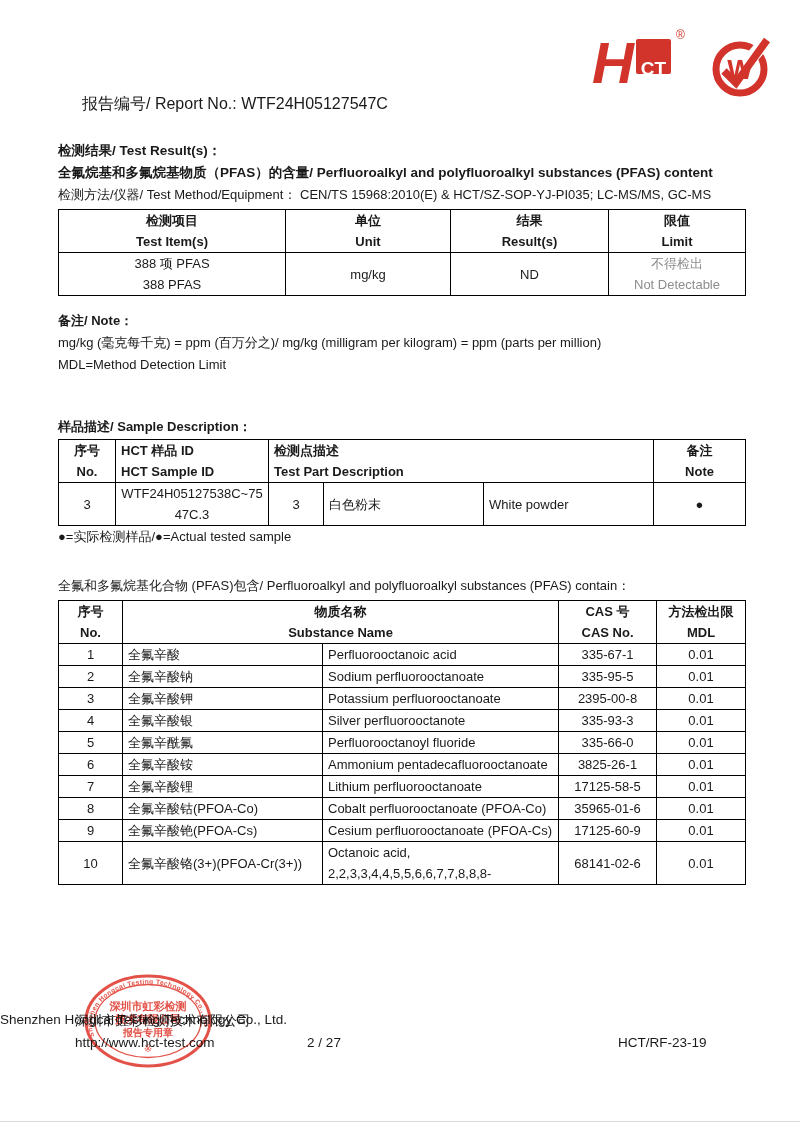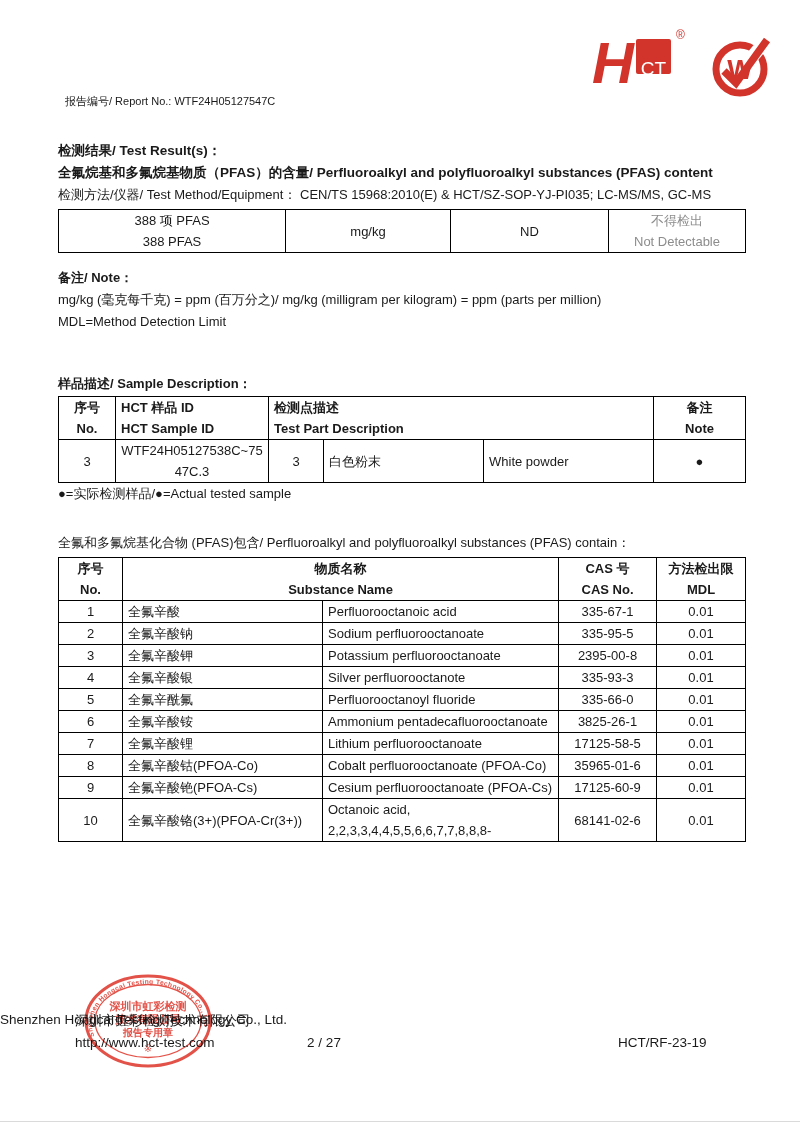--- a/index.html
+++ b/index.html
@@ -7,26 +7,26 @@
   body {
     width:800px; height:1130px;
     font-family:"Liberation Sans","DejaVu Sans",sans-serif;
     color:#1a1a1a;
     position:relative;
     overflow:hidden;
   }
   .page { position:relative; width:800px; height:1130px; }
 
   
-  .report-no { position:absolute; left:65px; top:94px; font-size:11px; }
+  .report-no { position:absolute; left:82px; top:94px; font-size:16px; }
   .logos { position:absolute; left:592px; top:34px; display:flex; gap:18px; align-items:flex-start; }
   .hct-logo { position:relative; width:100px; height:62px; }
   .hct-h { position:absolute; left:0; top:0; font-size:58px; line-height:58px; font-weight:bold; font-style:italic; color:#d2342c; letter-spacing:-3px; }
   .hct-sq { position:absolute; left:44px; top:5px; width:35px; height:35px; background:#d2342c; border-radius:2px; overflow:hidden; }
-  .hct-ct { position:absolute; left:50%; transform:translateX(-50%); bottom:-4px; color:#ffffff; font-weight:normal; font-size:19px; line-height:19px; }
+  .hct-ct { position:absolute; left:50%; transform:translateX(-50%); bottom:-4px; color:#ffffff; font-weight:bold; font-size:19px; line-height:19px; }
   .hct-reg { position:absolute; left:84px; top:-6px; font-size:12px; color:#d2342c; }
 
   
   .content { position:absolute; left:58px; top:140px; width:687px; font-size:13px; line-height:22px; }
   .h-bold { font-weight:bold; font-size:13.5px; line-height:22px; }
   .method-line { line-height:22px; margin-bottom:3px; }
 
   table { border-collapse:collapse; width:687px; table-layout:fixed; }
   th, td { border:1.5px solid #000; font-size:13px; line-height:21px; padding:0 5px; text-align:center; vertical-align:middle; }
   th { font-weight:bold; height:43px; }
@@ -84,20 +84,38 @@
     <div class="method-line">检测方法/仪器/ Test Method/Equipment： CEN/TS 15968:2010(E) &amp; HCT/SZ-SOP-YJ-PI035; LC-MS/MS, GC-MS</div>
 
     <table class="t1">
       <colgroup>
           <col style="width:227px">
           <col style="width:165px">
           <col style="width:158px">
           <col style="width:137px">
         </colgroup>
       <tbody>
+          <tr>
+        <th>
+              <div>检测项目</div>
+              <div>Test Item(s)</div>
+            </th>
+        <th>
+              <div>单位</div>
+              <div>Unit</div>
+            </th>
+        <th>
+              <div>结果</div>
+              <div>Result(s)</div>
+            </th>
+        <th>
+              <div>限值</div>
+              <div>Limit</div>
+            </th>
+      </tr>
       <tr>
         <td>
               <div>388 项  PFAS</div>
               <div>388 PFAS</div>
             </td>
         <td>mg/kg</td>
         <td>ND</td>
         <td class="gray">
               <div>不得检出</div>
               <div>Not Detectable</div>

